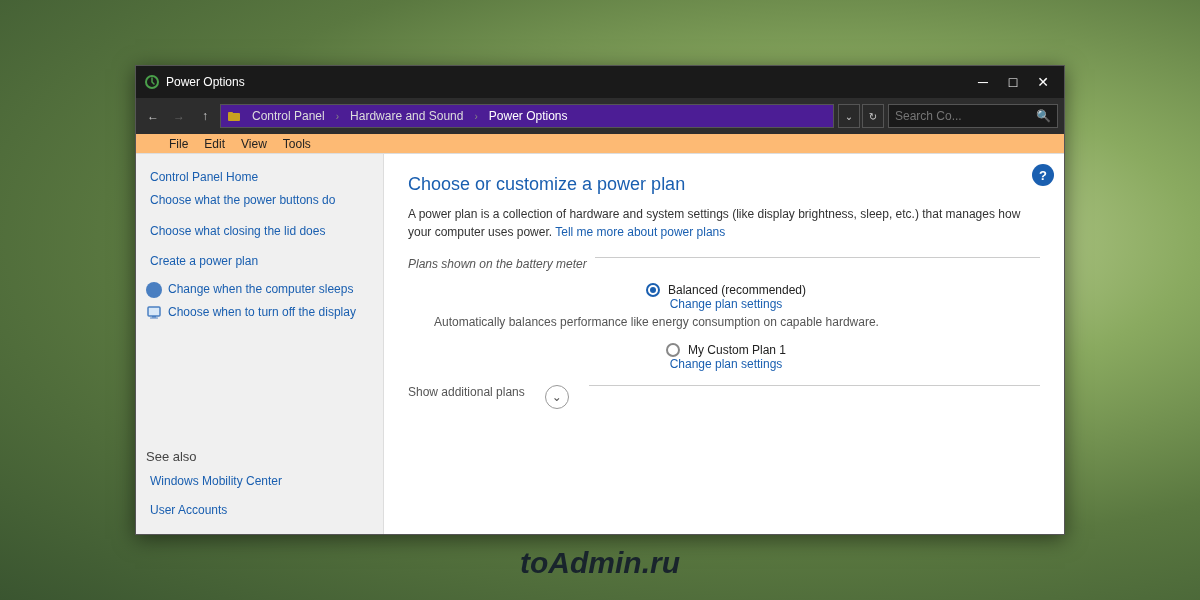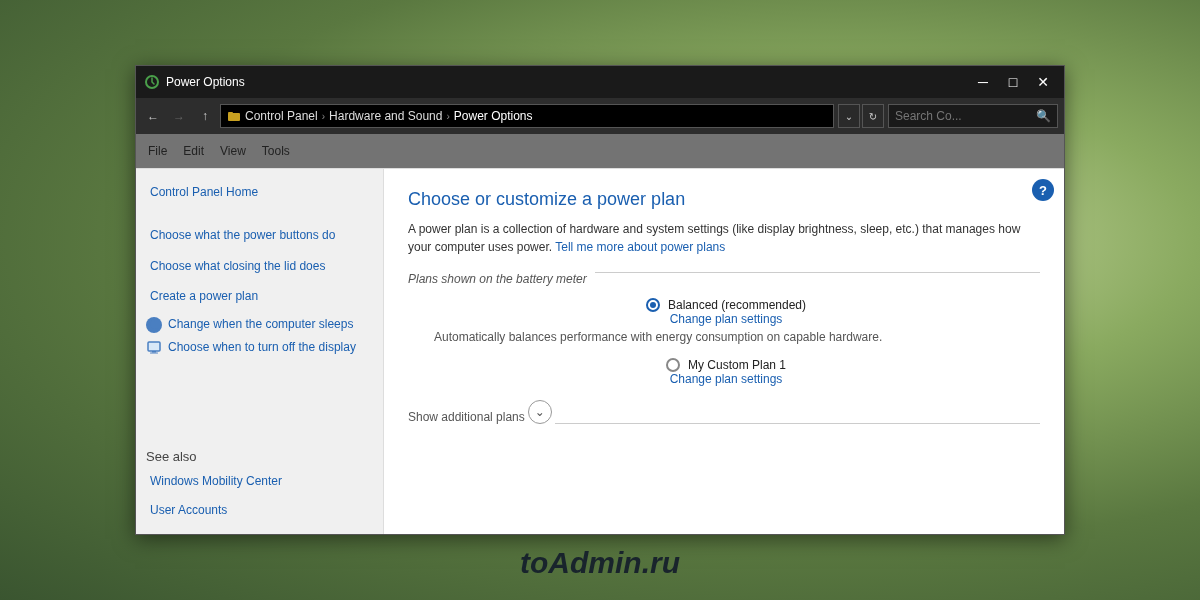--- a/index.html
+++ b/index.html
@@ -114,28 +114,28 @@
     }
 
     .nav-btn.disabled {
       color: #666;
       cursor: default;
     }
 
     .address-path {
       flex: 1;
       height: 24px;
-      background: #000000;
+      background: #4c1d95;
       border: 1px solid #555;
       display: flex;
       align-items: center;
       padding: 0 6px;
       color: #ffffff;
       font-size: 12px;
-      gap: 4px;
+      gap: 11px;
     }
 
     .path-arrow {
       color: #888;
       font-size: 10px;
     }
 
     .path-segment {
       color: #ddd;
       cursor: pointer;
@@ -184,25 +184,25 @@
     }
 
     .search-icon-btn {
       color: #888;
       font-size: 12px;
       cursor: pointer;
     }
 
     
     .menu-bar {
-      height: 35px;
-      background: #737373;
-      display: flex;
-      align-items: center;
-      padding: 0 4px;
+      height: 20px;
+      background: #fdba74;
+      display: flex;
+      align-items: center;
+      padding: 0 25px;
       border-bottom: 1px solid #ddd;
       flex-shrink: 0;
     }
 
     .menu-item {
       padding: 2px 8px;
       font-size: 12px;
       color: #222;
       cursor: pointer;
       border-radius: 2px;
@@ -381,22 +381,22 @@
     }
 
     .plan-description {
       font-size: 12px;
       color: #555;
       padding-left: 22px;
     }
 
     .show-additional {
       display: flex;
-      align-items: flex-end;
-      gap: 3px;
+      align-items: flex-start;
+      gap: 20px;
       margin-top: 8px;
       font-size: 12px;
       color: #555;
     }
 
     .show-additional::after {
       content: '';
       flex: 1;
       height: 1px;
       background: #ccc;
@@ -482,21 +482,21 @@
     <span class="menu-item">Edit</span>
     <span class="menu-item">View</span>
     <span class="menu-item">Tools</span>
   </div>
 
   <div class="main-content">
 
     <div class="sidebar">
       <a class="sidebar-link">Control Panel Home</a>
 
-      <div style="margin-top: 20px;">
+      <div style="margin-top: 0;">
         <a class="sidebar-link" style="margin-bottom: 8px; display:block;">Choose what the power buttons do</a>
         <a class="sidebar-link" style="margin-bottom: 8px; display:block;">Choose what closing the lid does</a>
         <a class="sidebar-link" style="margin-bottom: 8px; display:block;">Create a power plan</a>
 
         <div class="sidebar-link-with-icon">
           <div class="sidebar-link-icon">
             <svg class="moon-svg" viewBox="0 0 16 16" fill="none" xmlns="http://www.w3.org/2000/svg">
               <path d="M9 2C6.2 2 4 4.2 4 7s2.2 5 5 5c1.2 0 2.3-.4 3.2-1.1C10.9 12.6 9 14 7 14c-2.8 0-5-2.2-5-5s2.2-5 5-5c.7 0 1.4.1 2 .4C8.7 2.2 8.4 2 8 2H9z" fill="#4a7fc1"></path>
             </svg>
           </div>
@@ -540,21 +540,21 @@
 
       <div class="plan-item">
         <div class="plan-row">
           <div class="plan-label">
             <div class="radio-btn selected"></div>
             <span>Balanced (recommended)</span>
           </div>
           <a class="plan-change-link">Change plan settings</a>
         </div>
         <div class="plan-description">
-          Automatically balances performance with energy consumption on capable hardware.
+          Automatically balances performance like energy consumption on capable hardware.
         </div>
       </div>
 
       <div class="plan-item">
         <div class="plan-row">
           <div class="plan-label">
             <div class="radio-btn"></div>
             <span>My Custom Plan 1</span>
           </div>
           <a class="plan-change-link">Change plan settings</a>

